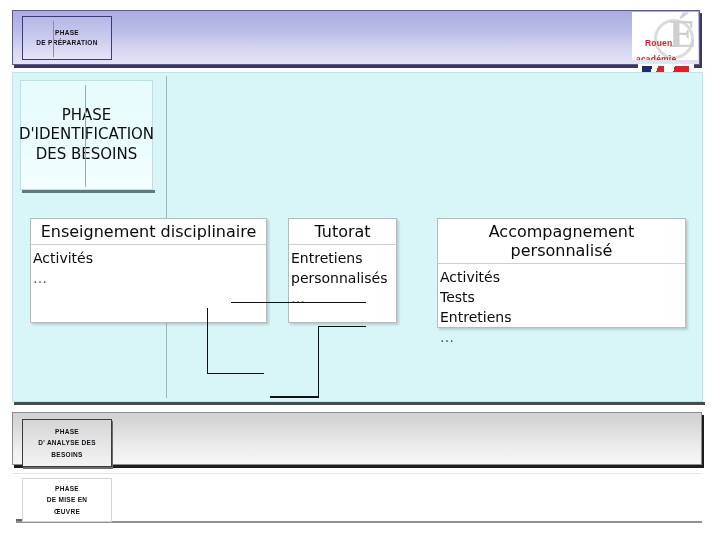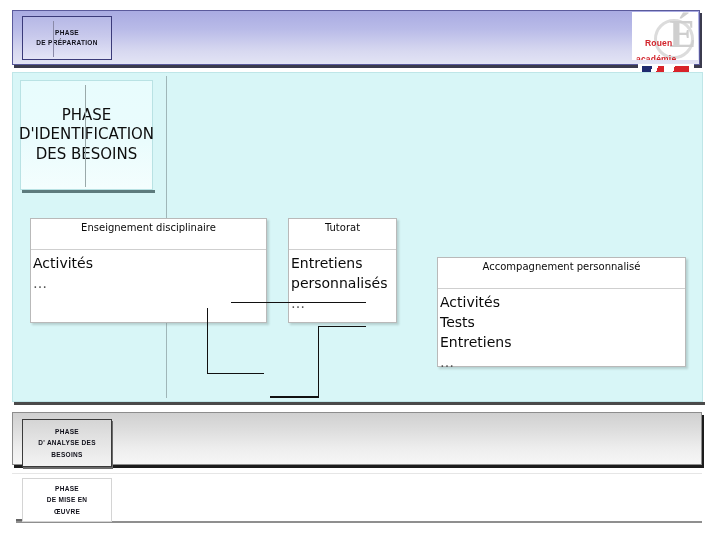--- a/index.html
+++ b/index.html
@@ -99,33 +99,33 @@
   .box-ident .ivline{
     position:absolute;left:64px;top:4px;width:1px;height:102px;background:#9aa9aa;
   }
 
   
   .card{
     position:absolute;background:#ffffff;border:1px solid #b9b9b9;
     box-sizing:border-box;box-shadow:2px 2px 2px rgba(120,140,140,.35);
   }
   .card .hd{
-    font-size:10px;color:#0a0a0a;text-align:center;
-    padding:3px 2px 16px;border-bottom:1px solid #cfcfcf;
+    font-size:16px;color:#0a0a0a;text-align:center;
+    padding:3px 2px 3px;border-bottom:1px solid #cfcfcf;
     font-family:"DejaVu Sans", sans-serif;
   }
   .card .bd{
     font-size:14px;color:#0a0a0a;line-height:1.42;
     padding:4px 2px 2px;font-family:"DejaVu Sans", sans-serif;
   }
   .card .bd .dots{letter-spacing:2px;color:#555;}
 
   #card-ens{left:30px;top:218px;width:237px;height:105px;}
   #card-tut{left:288px;top:218px;width:109px;height:105px;}
-  #card-acc{left:437px;top:218px;width:249px;height:110px;margin-top:39px;}
+  #card-acc{left:437px;top:218px;width:249px;height:110px;}
 
   
   .ln{position:absolute;background:#111;}
   .lh{height:1px;}
   .lv{width:1px;}
 
   
   .greybar{
     position:absolute;left:12px;top:412px;width:690px;height:53px;
     background:linear-gradient(to bottom,#d0d0d0 0%,#dcdcdc 30%,#eeeeee 70%,#f6f6f6 100%);

